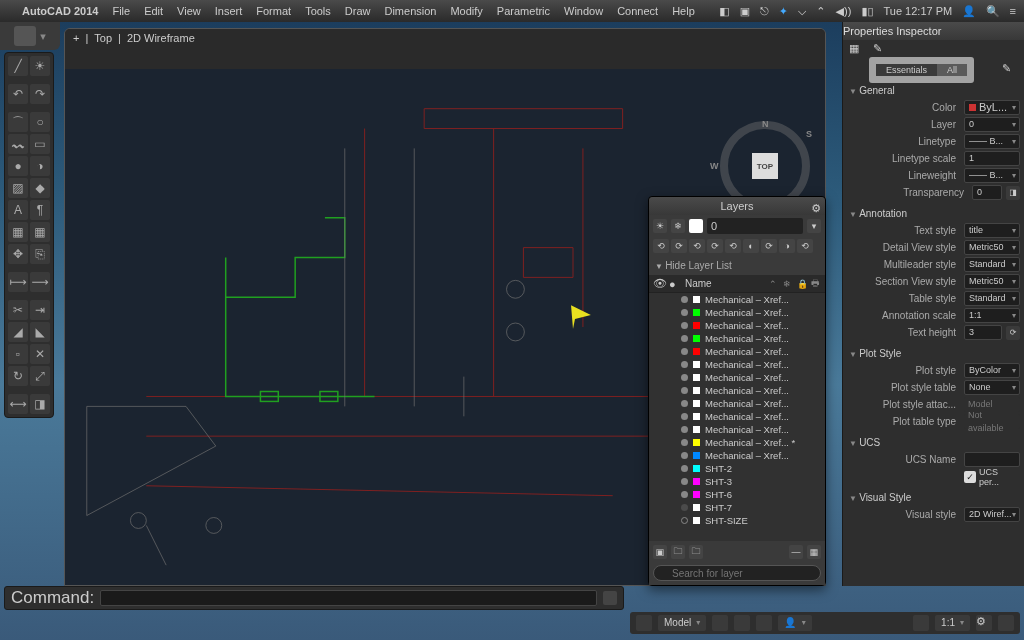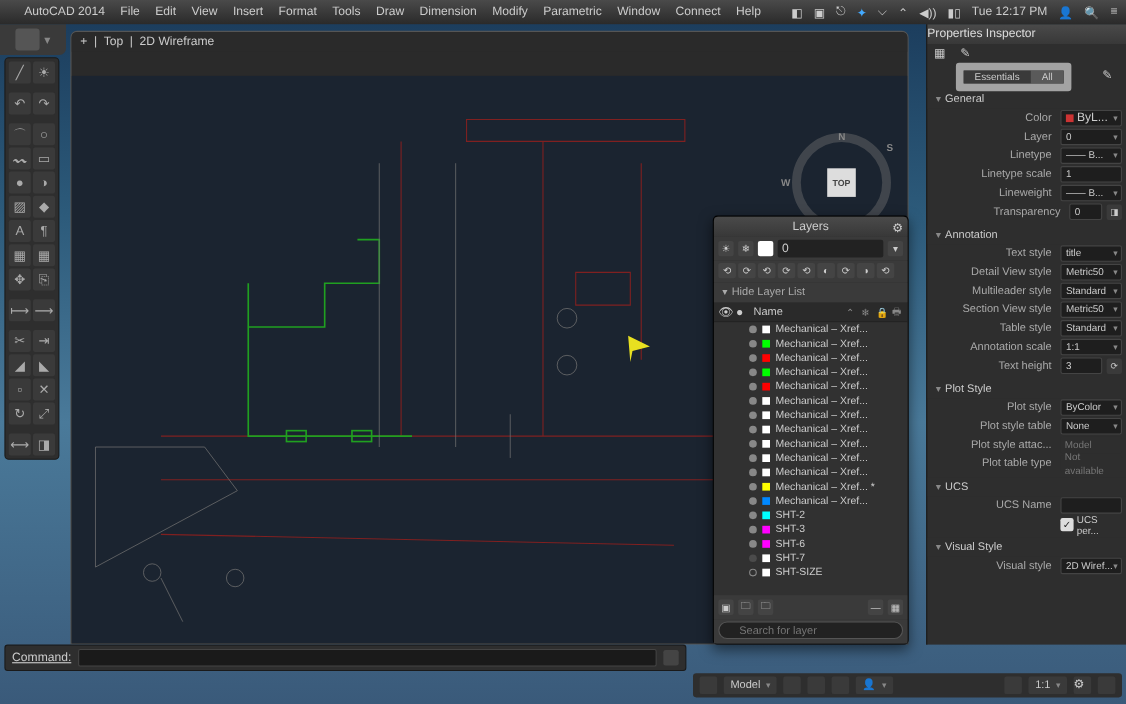--- a/index.html
+++ b/index.html
@@ -2,21 +2,21 @@
 <html><head>
 <meta charset="utf-8">
 <style>
 * { margin:0; padding:0; box-sizing:border-box; font-family:"Lucida Grande","Helvetica Neue",sans-serif; font-size:11px; color:#ccc; user-select:none; }
 body { width:1024px; height:640px; background:linear-gradient(180deg,#1a3a5a 0%,#2c5a7a 30%,#4a7a9a 60%,#3a5a7a 100%); overflow:hidden; position:relative; }
 
 
 .menubar { position:absolute; top:0; left:0; right:0; height:22px; background:linear-gradient(#4a4a4a,#2a2a2a); display:flex; align-items:center; padding:0 8px; gap:14px; color:#eee; font-size:12px; z-index:100; }
 .menubar .right { margin-left:auto; display:flex; gap:10px; align-items:center; }
 .menubar .apple { font-size:14px; }
-.menubar b { font-weight:normal; }
+.menubar b { font-weight:bold; }
 
 
 .qat { position:absolute; top:22px; left:0; height:28px; width:60px; background:#3a3a3a; border-radius:0 0 6px 0; display:flex; align-items:center; justify-content:center; gap:4px; }
 .qat .btn { width:22px; height:20px; background:#555; border-radius:3px; }
 
 
 .ltb { position:absolute; top:52px; left:4px; width:50px; background:#2e2e2e; border:1px solid #1a1a1a; border-radius:4px; display:grid; grid-template-columns:1fr 1fr; gap:2px; padding:3px; }
 .ltb .tool { width:20px; height:20px; background:#3a3a3a; border-radius:2px; display:flex; align-items:center; justify-content:center; font-size:12px; color:#aaa; }
 .ltb .sep { grid-column:1/3; height:4px; }
 
@@ -78,21 +78,21 @@
 .props .plabel { flex:1; text-align:right; font-size:10px; color:#aaa; padding-right:4px; }
 .props .pval { width:56px; height:15px; background:#1e1e1e; border:1px solid #444; border-radius:2px; padding:4px 4px; font-size:9px; line-height:13px; color:#ccc; display:flex; align-items:center; position:relative; }
 .props .pval.ddl::after { content:"▾"; position:absolute; right:3px; font-size:8px; color:#888; }
 .props .pval .swc { width:7px; height:7px; background:#c33; margin-right:3px; }
 .props .pval.ro { background:#2e2e2e; border:none; color:#777; }
 .props .pbtn { width:14px; height:14px; background:#3a3a3a; border-radius:2px; font-size:8px; display:flex; align-items:center; justify-content:center; }
 .props .chk { width:12px; height:12px; background:#ddd; border-radius:2px; display:flex; align-items:center; justify-content:center; color:#222; font-size:9px; margin-right:3px; }
 
 
 .cmdbar { position:absolute; bottom:30px; left:4px; width:620px; height:24px; background:#2e2e2e; border:1px solid #1a1a1a; border-radius:3px; display:flex; align-items:center; padding:0 6px; gap:6px; }
-.cmdbar .lbl { color:#ccc; font-size:11px;text-decoration:underline; }
+.cmdbar .lbl { color:#ccc; font-size:17px; }
 .cmdbar input { flex:1; background:#1a1a1a; border:1px solid #444; height:16px; border-radius:2px; color:#ccc; padding:0 4px; }
 .cmdbar .hist { width:14px; height:14px; background:#444; border-radius:2px; }
 
 
 .status { position:absolute; bottom:6px; left:630px; right:4px; height:22px; display:flex; align-items:center; gap:6px; background:#2e2e2e; border-radius:3px; padding:0 6px; }
 .status .sb { height:16px; padding:0 6px; background:#3a3a3a; border-radius:2px; font-size:10px; line-height:16px; display:flex; align-items:center; gap:3px; }
 .status .sb::after { content:"▾"; font-size:8px; margin-left:2px; color:#888; }
 .status .si { width:16px; height:16px; background:#3a3a3a; border-radius:2px; }
 
 ::-webkit-scrollbar { width:10px; }

